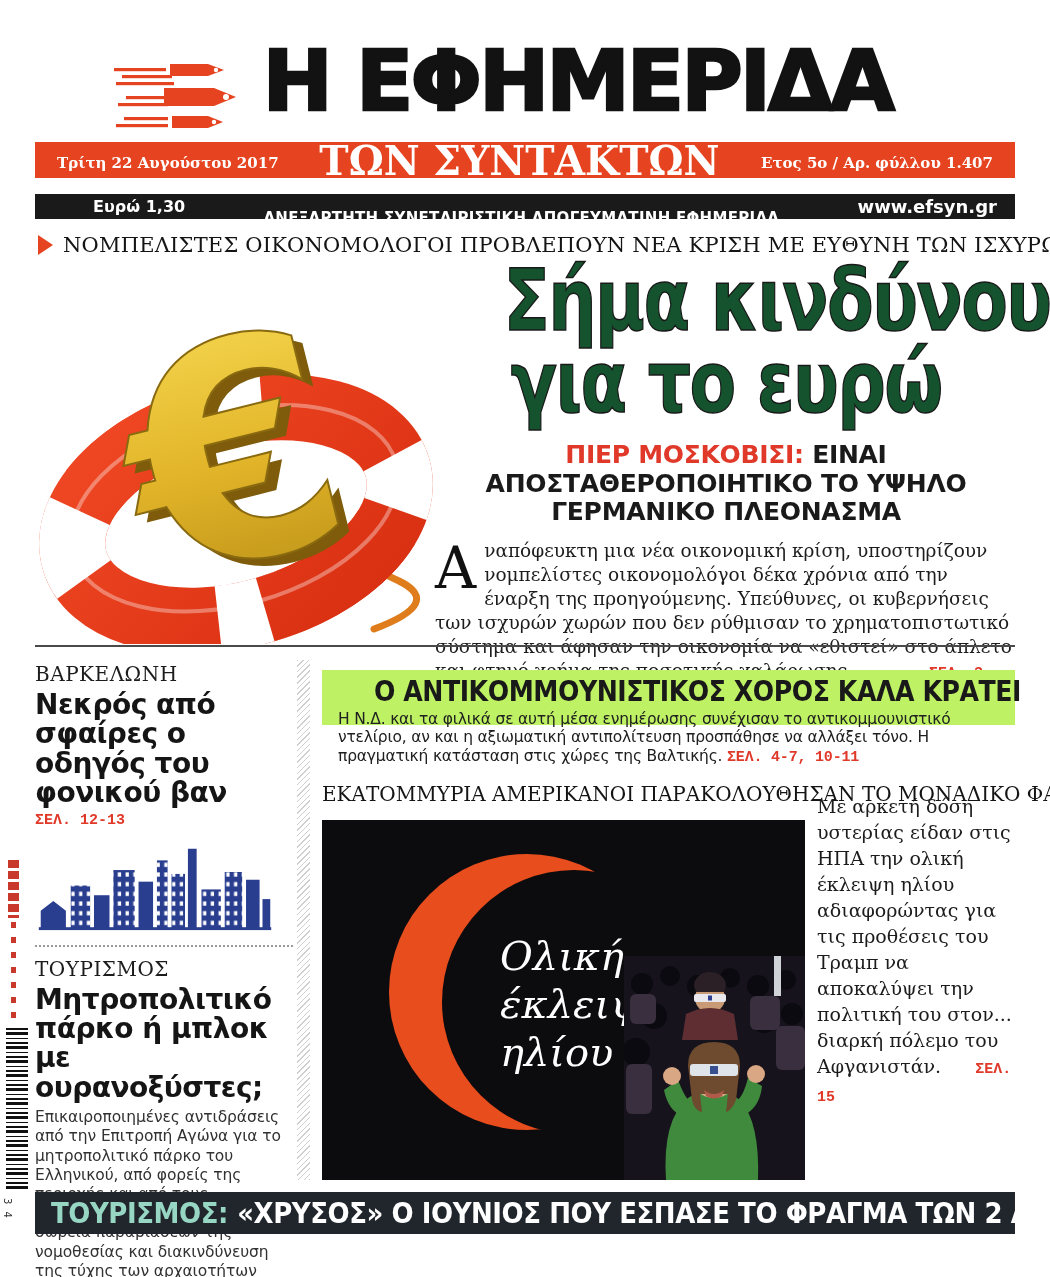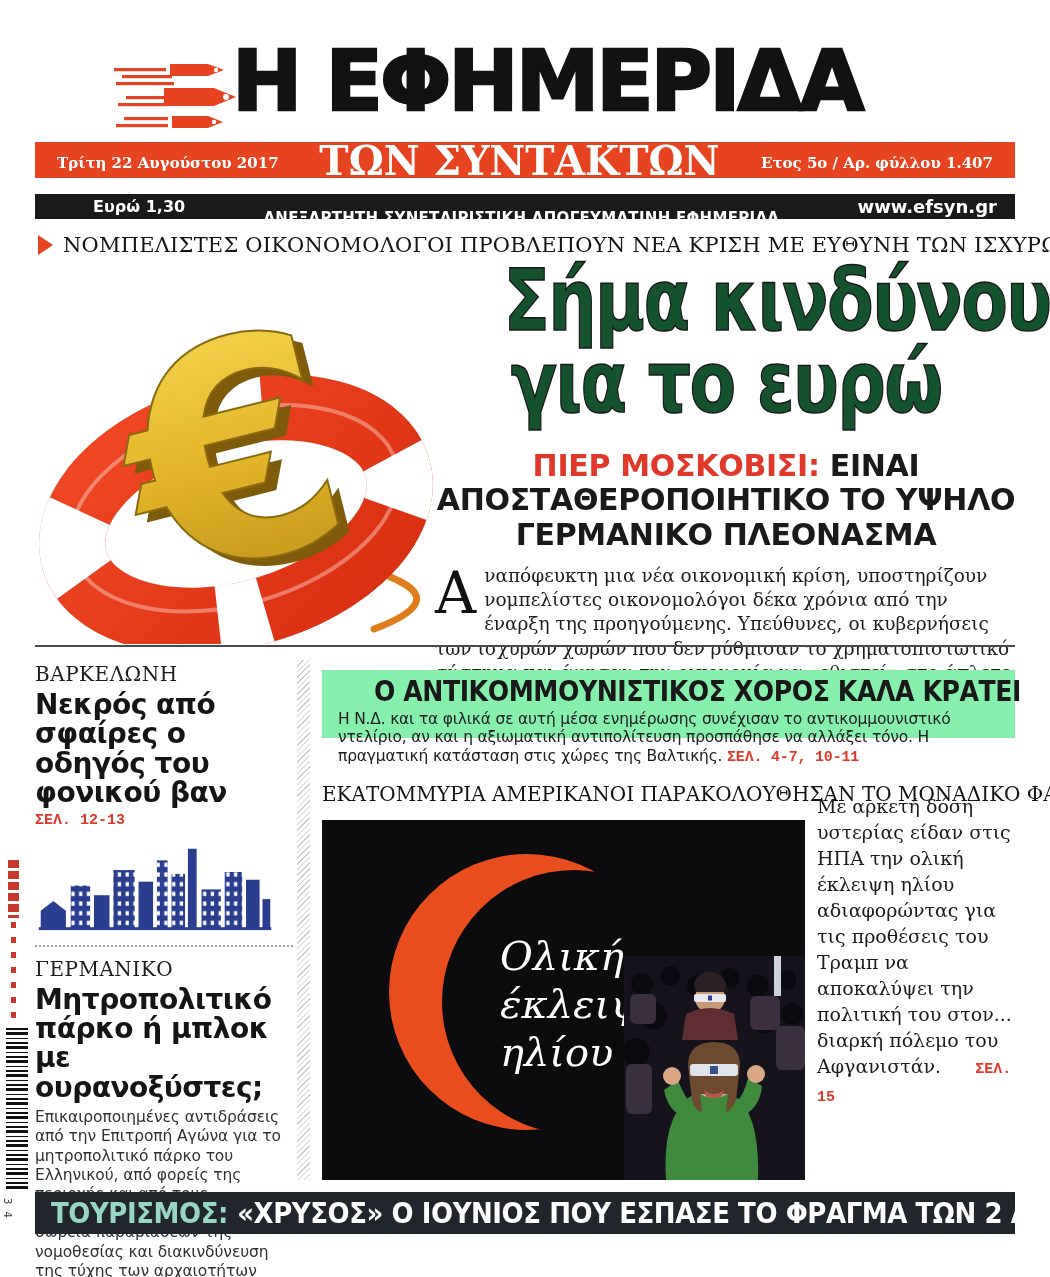--- a/index.html
+++ b/index.html
@@ -4,21 +4,21 @@
 <style>
   * { margin:0; padding:0; box-sizing:border-box; }
   body { background:#d9d9d9; font-family:"DejaVu Sans","Liberation Sans",sans-serif; }
   .page { position:relative; width:1050px; height:1277px; background:#ffffff; margin:0 auto; overflow:hidden; }
 
   
   .logo { position:absolute; left:112px; top:50px; width:140px; height:90px; }
   .mast-title {
     position:absolute; left:232px; top:33px; width:660px; height:106px;
     font-size:84px; font-weight:bold; color:#121212; letter-spacing:-3px;
-    text-align:left; line-height:1.15; white-space:nowrap;
+    text-align:right; line-height:1.15; white-space:nowrap;
     -webkit-text-stroke:2.5px #121212;
     font-family:"DejaVu Sans","Liberation Sans",sans-serif;
   }
   .red-bar {
     position:absolute; left:35px; top:142px; width:980px; height:36px;
     background:#e64420; display:flex; align-items:center; justify-content:space-between;
     padding:0 22px; color:#fff;
   }
   .red-bar .date, .red-bar .issue {
     font-family:"DejaVu Serif","Liberation Serif",serif; font-weight:bold; font-size:15px;
@@ -40,21 +40,21 @@
   
   .kicker-row { position:absolute; left:38px; top:233px; width:978px; display:flex; align-items:center; gap:10px; }
   .kicker-arrow { width:0; height:0; border-left:15px solid #e64420; border-top:10px solid transparent; border-bottom:10px solid transparent; flex:0 0 auto; }
   .kicker-text { font-family:"DejaVu Serif","Liberation Serif",serif; font-size:21px; color:#141414; white-space:nowrap; letter-spacing:0.2px; }
 
   
   .hero { position:absolute; left:36px; top:256px; width:402px; height:388px; }
   .lead { position:absolute; left:435px; top:260px; width:582px; text-align:center; }
   .lead h1 { line-height:0.97; color:#14532d; }
   .lead h1 .hline { display:inline-block; white-space:nowrap; font-size:85px; font-weight:bold; letter-spacing:-2px; transform:scaleX(0.80); transform-origin:center; -webkit-text-stroke:1.5px #191919; }
-  .subhead { margin-top:24px; font-weight:bold; font-size:30px; line-height:1.15; letter-spacing:-0.3px; color:#1a1a1a; }
+  .subhead { margin-top:16px; font-weight:bold; font-size:25px; line-height:1.15; letter-spacing:-0.3px; color:#1a1a1a; }
   .subhead .speaker { color:#e0392a; }
   .lead-body {
     margin-top:12px; text-align:left; font-family:"DejaVu Serif","Liberation Serif",serif;
     font-size:18.5px; line-height:1.3; color:#1d1d1d;
   }
   .dropcap { float:left; font-size:57px; line-height:0.82; padding:6px 8px 0 0; font-family:"DejaVu Serif","Liberation Serif",serif; color:#111; }
   .pref { color:#e0392a; font-weight:bold; font-family:Liberation Mono, monospace; }
   .lead-body .pref { font-size:15px; margin-left:70px; }
 
   .rule { position:absolute; left:35px; top:645px; width:980px; height:2px; background:#4a4a4a; }
@@ -66,22 +66,22 @@
   .leftcol .pref { font-size:15px; display:inline-block; margin-top:4px; }
   .skyline { width:240px; height:92px; margin-top:12px; display:block; }
   .dotline { border-top:2px dotted #9a9a9a; margin:12px 0 10px 0; }
   .colbody { font-size:15.5px; line-height:1.24; color:#313131; margin-top:6px; letter-spacing:-0.1px; }
   .byline { font-size:13px; color:#7a7a7a; margin:2px 0 6px 0; }
 
   .hatch { position:absolute; left:297px; top:660px; width:13px; height:520px;
     background:repeating-linear-gradient(135deg,#cfcfcf 0 1px,transparent 1px 4px); }
 
   
-  .graybox { position:absolute; left:322px; top:670px; width:693px; height:68px;
-    background:#86efac; padding:5px 16px 6px 16px; }
+  .graybox { position:absolute; left:322px; top:670px; width:693px; height:55px;
+    background:#bef264; padding:5px 16px 6px 16px; }
   .graybox h3 { text-align:center; font-size:28px; font-weight:bold; color:#191919; letter-spacing:-0.5px; }
   .graybox h3 span{ display:inline-block; transform:scaleX(0.9); white-space:nowrap; }
   .graybox .boxbody { font-size:15.5px; font-weight:500; line-height:1.18; color:#202020; margin-top:2px; letter-spacing:-0.2px; }
   .graybox .pref { font-size:15px;text-align:right; }
 
   
   .ekicker { position:absolute; left:322px; top:782px; width:693px;
     font-family:"DejaVu Serif","Liberation Serif",serif; font-size:20px; color:#141414; white-space:nowrap; }
   .photo { position:absolute; left:322px; top:820px; width:483px; height:360px; background:#0c0b0e; overflow:hidden;font-style:italic; }
   .photo svg.crescent { position:absolute; left:0; top:0; }
@@ -222,21 +222,21 @@
         <rect x="168" y="50" width="20" height="40" fill="url(#win)"></rect>
         <rect x="192" y="32" width="18" height="58" fill="url(#win)"></rect>
         <rect x="214" y="40" width="14" height="50" fill="#2a3e90"></rect>
         <rect x="231" y="60" width="8" height="30" fill="#2a3e90"></rect>
         <rect x="0" y="89" width="240" height="3" fill="#2a3e90"></rect>
       </g>
     </svg>
 
     <div class="dotline"></div>
 
-    <div class="seclabel">ΓΕΡΜΑΝΙΚΟ</div>
+    <div class="seclabel">ΤΟΥΡΙΣΜΟΣ</div>
     <h2>Μητροπολιτικό πάρκο ή μπλοκ με ουρανοξύστες;</h2>
     <p class="colbody">
       <span>Επικαιροποιημένες αντιδράσεις από την Επιτροπή Αγώνα για το μητροπολιτικό πάρκο του Ελληνικού, από φορείς της περιοχής και από τους αρχαιολόγους. Καταγγελίες για σωρεία παραβιάσεων της νομοθεσίας και διακινδύνευση της τύχης των αρχαιοτήτων στην περιοχή. </span><span class="pref">ΣΕΛ. 20-21</span>
     </p>
 
     <div class="dotline"></div>
 
     <div class="seclabel">ΑΡΘΡΟ Β. ΑΠΟΣΤΟΛΟΥ</div>
     <div class="byline">Υπουργός Αγροτικής Ανάπτυξης και Τροφίμων</div>
     

